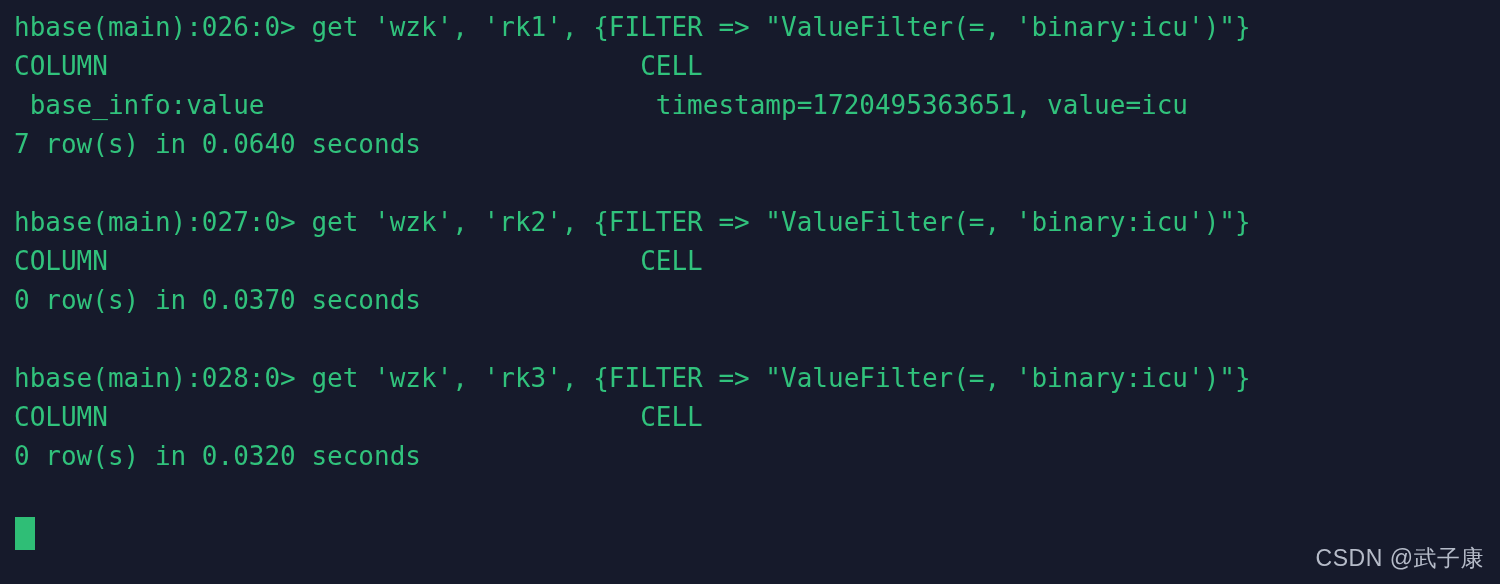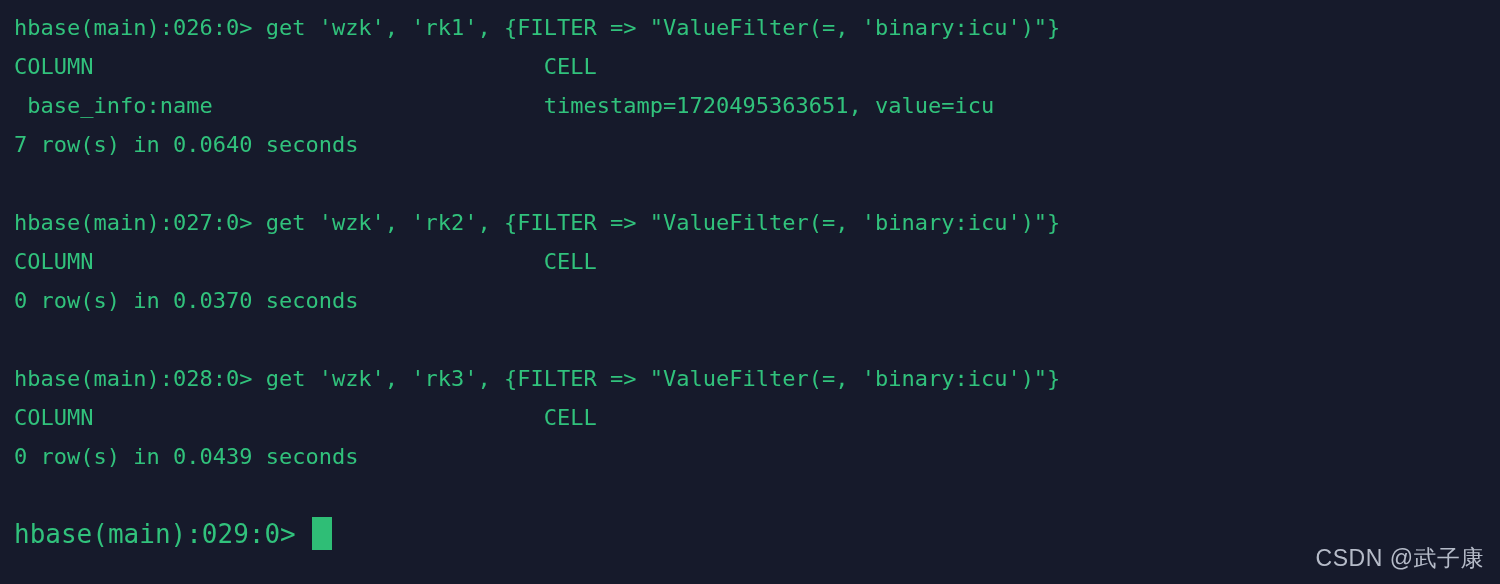--- a/index.html
+++ b/index.html
@@ -23,21 +23,21 @@
   #screen {
     position: absolute;
     left: 14px;
     top: 8px;
     width: 1486px;
   }
   .row {
     height: 39px;
     white-space: pre;
     color: #31c27c;
-    font-size: 22px;
+    font-size: 26px;
     line-height: 39px;
     display: block;
   }
   .row.blank {
     color: transparent;
   }
   .prompt-row {
     position: relative;
     display: block;
     height: 39px;
@@ -67,33 +67,33 @@
 </style>
 </head>
 <body>
 
 <div id="terminal">
 
   <div id="screen">
 
     <div class="row">hbase(main):026:0&gt; get 'wzk', 'rk1', {FILTER =&gt; "ValueFilter(=, 'binary:icu')"}</div>
     <div class="row">COLUMN                                  CELL</div>
-    <div class="row"> base_info:name                         timestamp=1720495363651, value=icu</div>
+    <div class="row"> base_info:value                         timestamp=1720495363651, value=icu</div>
     <div class="row">7 row(s) in 0.0640 seconds</div>
     <div class="row blank"></div>
 
     <div class="row">hbase(main):027:0&gt; get 'wzk', 'rk2', {FILTER =&gt; "ValueFilter(=, 'binary:icu')"}</div>
     <div class="row">COLUMN                                  CELL</div>
     <div class="row">0 row(s) in 0.0370 seconds</div>
     <div class="row blank"></div>
 
     <div class="row">hbase(main):028:0&gt; get 'wzk', 'rk3', {FILTER =&gt; "ValueFilter(=, 'binary:icu')"}</div>
     <div class="row">COLUMN                                  CELL</div>
-    <div class="row">0 row(s) in 0.0439 seconds</div>
+    <div class="row">0 row(s) in 0.0320 seconds</div>
     <div class="row blank"></div>
 
-    <div class="prompt-row"><span>hbase(main):029:0&gt; </span><span class="cursor"></span></div>
+    <div class="prompt-row"><span class="cursor"></span></div>
 
   </div>
 
   <div id="watermark">CSDN @武子康</div>
 
 </div>
 
 </body></html>

